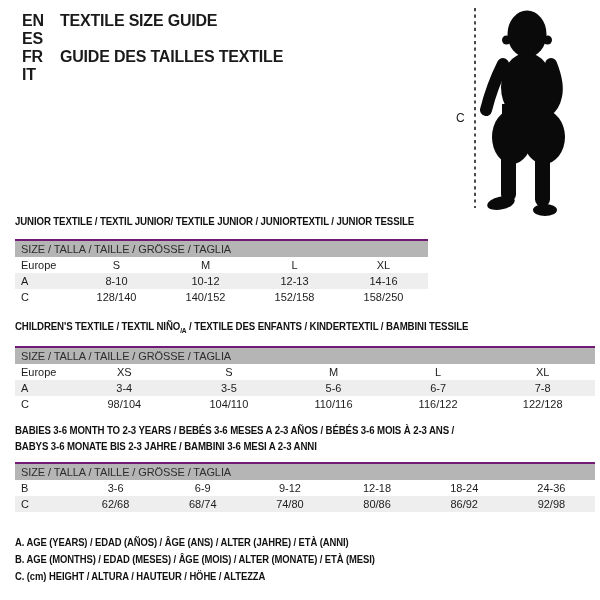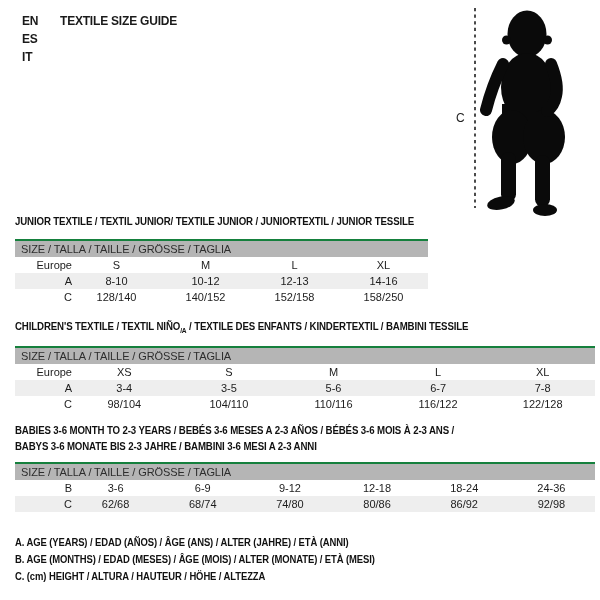--- a/index.html
+++ b/index.html
@@ -8,21 +8,21 @@
     background: #ffffff;
     font-family: "Liberation Sans", sans-serif;
     color: var(--ink, #1a1a1a);
     overflow: hidden;
   }
   .page { position: relative; width: 600px; height: 600px; background: #ffffff; }
 
   
   .lang-block {
     position: absolute; left: 22px; top: 12px;
-    font-weight: bold; font-size: 12px; line-height: 18px;
+    font-weight: bold; font-size: 16px; line-height: 18px;
     letter-spacing: -0.2px; white-space: nowrap;
   }
   .lang-row { display: flex; }
   .lang-code { width: 38px; flex: 0 0 38px; }
 
   
   .figure-svg { position: absolute; left: 445px; top: 4px; width: 140px; height: 215px; }
 
   
   .section-title {
@@ -41,26 +41,26 @@
   }
   .w-junior { width: 413px; }
   .w-wide   { width: 580px; }
   .size-table col.c0 { width: 57px; }
   .size-table th, .size-table td {
     height: 16px; padding: 0; font-weight: normal;
     white-space: nowrap; overflow: hidden;
   }
   .size-table thead th {
     background: var(--table-header-bg, #b5b5b5);
-    border-top: 2px solid #15803d;
+    border-top: 2px solid #701a75;
     text-align: left; padding-left: 6px;
     color: #2d2d2d; font-size: 11px; letter-spacing: -0.1px;
   }
   .size-table td { text-align: center; }
-  .size-table td.lbl { text-align: right; padding-left: 6px; }
+  .size-table td.lbl { text-align: left; padding-left: 6px; }
   .size-table tr.alt td { background: var(--row-alt-bg, #eeeeee); }
 
   
   .footnotes {
     position: absolute; left: 15px; top: 534px;
     font-weight: bold; font-size: 10.5px; line-height: 17px;
     letter-spacing: -0.1px; white-space: nowrap;
     transform: scaleX(0.9); transform-origin: 0 0; color: #111;
   }
 </style>
@@ -69,20 +69,24 @@
 
 <div class="page">
 
   <div class="lang-block">
     <div class="lang-row">
       <span class="lang-code">EN</span>
       <span class="lang-text">TEXTILE SIZE GUIDE</span>
     </div>
     <div class="lang-row">
       <span class="lang-code">ES</span>
+    </div>
+    <div class="lang-row">
+      <span class="lang-code">FR</span>
+      <span class="lang-text">GUIDE DES TAILLES TEXTILE</span>
     </div>
     <div class="lang-row">
       <span class="lang-code">IT</span>
     </div>
   </div>
 
   <svg class="figure-svg" viewBox="0 0 140 215">
     <line x1="30" y1="4" x2="30" y2="204" stroke="#4a4a4a" stroke-width="2" stroke-dasharray="3.2,3.4"></line>
     <text x="11" y="118" font-size="12" font-family="Liberation Sans, sans-serif" fill="#222">C</text>
     <g fill="#0a0a0a">

